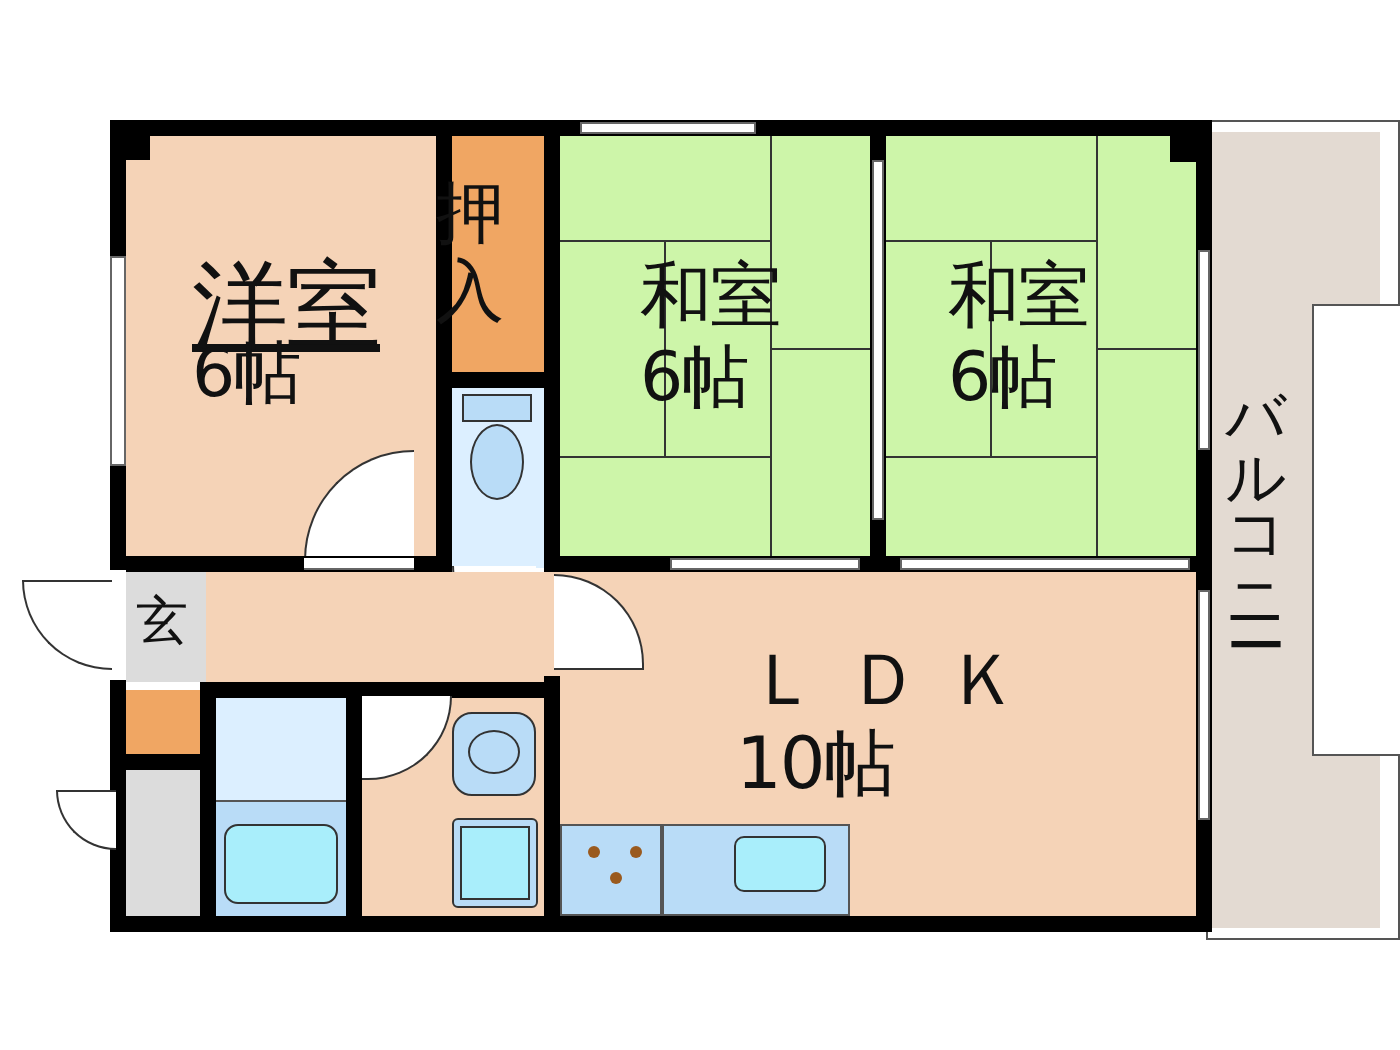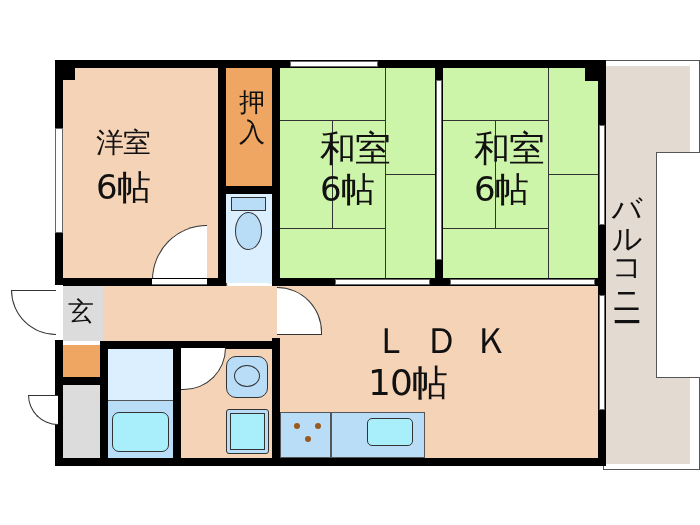--- a/index.html
+++ b/index.html
@@ -19,29 +19,29 @@
 <div class="room-label" style="left:612px;top:175px;width:30px;font-size:30px;writing-mode:vertical-rl;text-orientation:upright;line-height:1;">バルコニー</div>
 
 <div class="wall" style="left:55px;top:60px;width:550px;height:8px;"></div>
 <div class="wall" style="left:55px;top:458px;width:550px;height:8px;"></div>
 <div class="wall" style="left:55px;top:60px;width:8px;height:225px;"></div>
 <div class="wall" style="left:55px;top:340px;width:8px;height:126px;"></div>
 <div class="wall" style="left:598px;top:60px;width:8px;height:406px;"></div>
 
 <div class="abs" style="left:63px;top:68px;width:155px;height:210px;background:#f5d3b7;"></div>
 <div class="wall" style="left:63px;top:68px;width:12px;height:12px;"></div>
-<div class="room-label" style="left:96px;top:128px;font-size:28px;">洋室</div>
+<div class="room-label" style="left:96px;top:128px;font-size:48px;text-decoration:underline;">洋室</div>
 <div class="room-label" style="left:96px;top:170px;font-size:34px;">6帖</div>
 <div class="win" style="left:55px;top:128px;width:8px;height:105px;"></div>
 <div class="door-arc" style="left:152px;top:225px;width:55px;height:55px;border-top-left-radius:55px;border-left:1px solid #333;border-top:1px solid #333;"></div>
 
 <div class="wall" style="left:218px;top:60px;width:8px;height:230px;"></div>
 
 <div class="abs" style="left:226px;top:68px;width:46px;height:118px;background:#f0a663;"></div>
-<div class="room-label" style="left:239px;top:88px;width:30px;font-size:26px;line-height:1.15;">押入</div>
+<div class="room-label" style="left:218px;top:88px;width:30px;font-size:34px;line-height:1.15;">押入</div>
 <div class="wall" style="left:226px;top:186px;width:46px;height:8px;"></div>
 
 <div class="abs" style="left:226px;top:194px;width:46px;height:90px;background:#dcefff;"></div>
 <div class="abs" style="left:231px;top:197px;width:35px;height:14px;background:#b9dcf7;border:1px solid #333;"></div>
 <div class="abs" style="left:235px;top:212px;width:27px;height:38px;background:#b9dcf7;border:1px solid #333;border-radius:50%;"></div>
 <div class="wall" style="left:272px;top:60px;width:8px;height:235px;"></div>
 <div class="door-arc" style="left:226px;top:283px;width:42px;height:42px;border-bottom-left-radius:42px;border-left:1px solid #333;border-bottom:1px solid #333;"></div>
 
 <div class="abs" style="left:280px;top:68px;width:155px;height:210px;background:#cdf5a9;"></div>
 <div class="abs" style="left:280px;top:68px;width:155px;height:210px;

